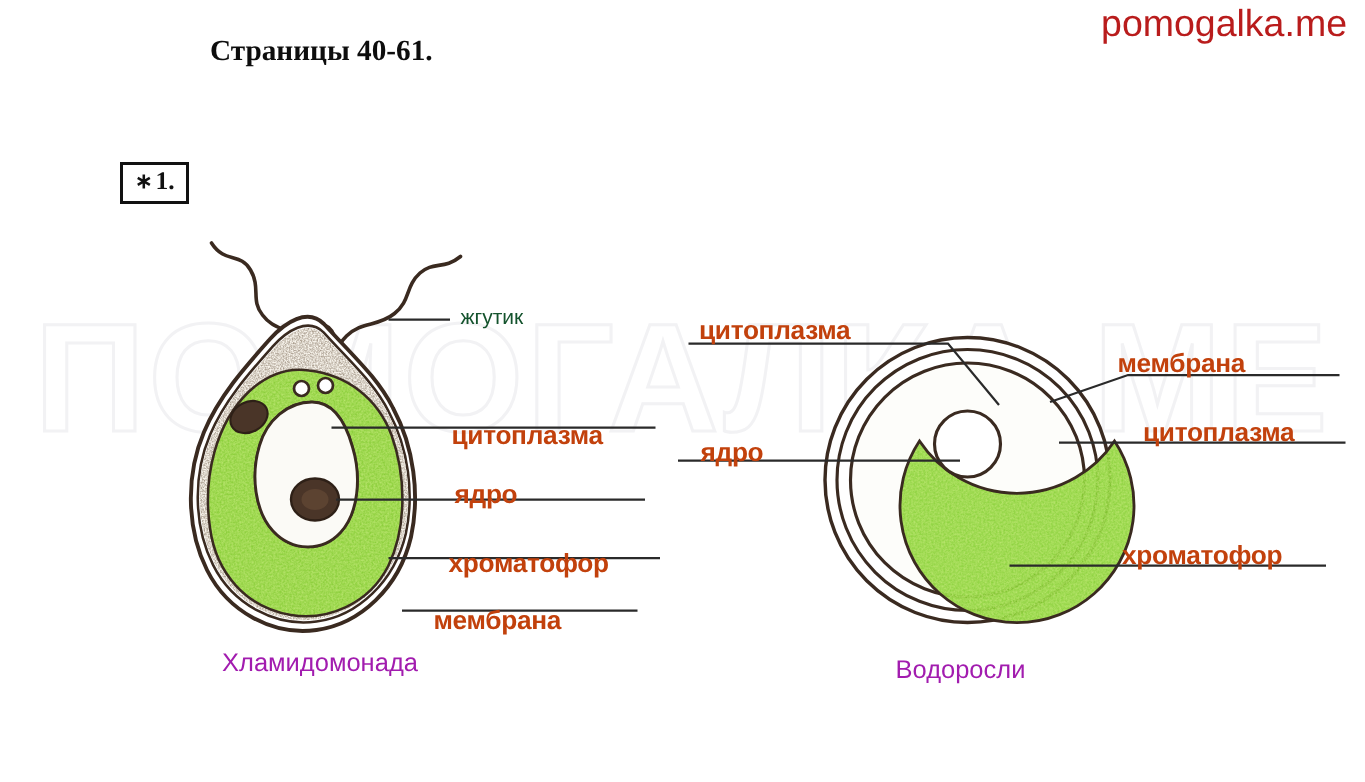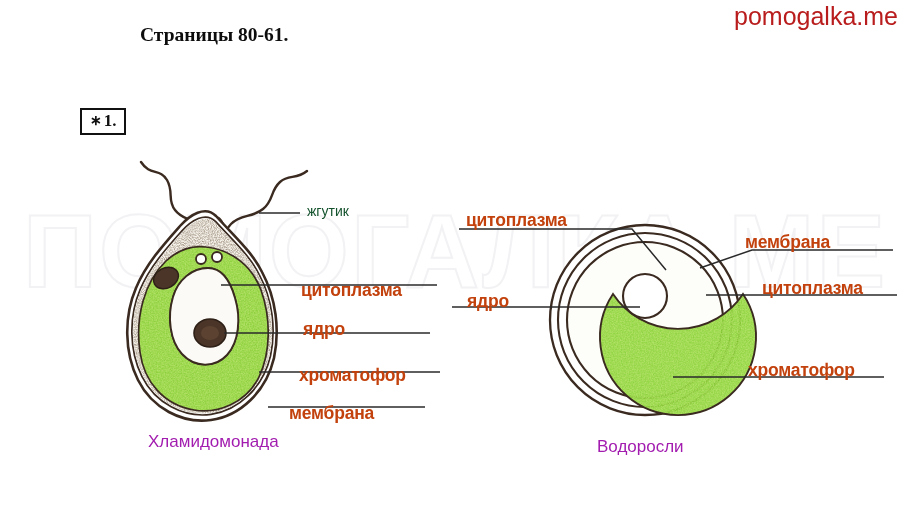--- a/index.html
+++ b/index.html
@@ -126,21 +126,21 @@
 </head>
 <body>
 
 <div id="page">
 
   <div id="watermark">ПОМОГАЛКА.МЕ</div>
 
   <div id="brand">pomogalka.me</div>
 
   <div id="heading">
-    <div>Страницы 80-61.</div>
+    <div>Страницы 40-61.</div>
   </div>
 
   <div id="task-box"><span class="star">∗</span><span>1.</span></div>
 
   <svg id="figure" viewBox="0 0 910 521">
     <defs>
 
       <filter id="speckle" x="-20%" y="-20%" width="140%" height="140%">
         <feTurbulence type="fractalNoise" baseFrequency="0.75" numOctaves="4" seed="7" result="n"></feTurbulence>
         <feColorMatrix in="n" type="matrix" values="0 0 0 0 0.49  0 0 0 0 0.79  0 0 0 0 0.16  0 0 0 -1.25 1.05" result="tex"></feColorMatrix>

